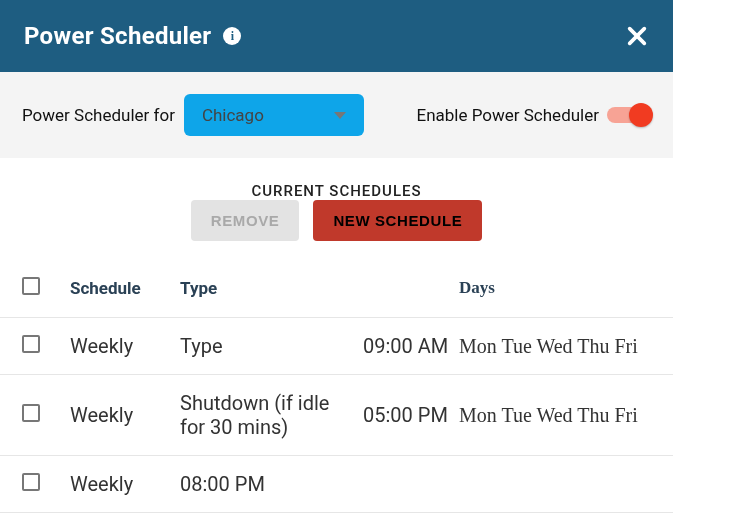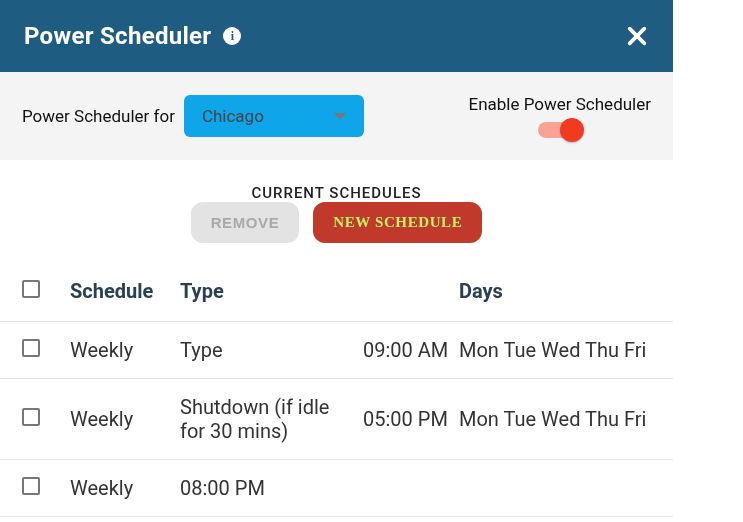--- a/index.html
+++ b/index.html
@@ -86,21 +86,20 @@
   .caret {
     width: 0; height: 0;
     border-left: 6px solid transparent;
     border-right: 6px solid transparent;
     border-top: 7px solid #777;
   }
   .config-right {
     display: flex;
     align-items: center;
     gap: 8px;
-    flex-direction: column;
   }
   .toggle {
     position: relative;
     width: 44px;
     height: 16px;
     background: #f7a395;
     border-radius: 10px;
     cursor: pointer;
   }
   .toggle-knob {
@@ -124,37 +123,36 @@
   .section-title {
     font-size: 15px;
     font-weight: 500;
     letter-spacing: 1px;
     color: #222;
     text-transform: uppercase;
   }
   .button-row { display: flex; gap: 14px; }
   .btn {
     border: none;
-    border-radius: 12px;
+    border-radius: 4px;
     padding: 12px 20px;
     font-size: 15px;
     font-weight: 600;
     letter-spacing: 0.6px;
     cursor: pointer;
     text-transform: uppercase;
   }
   .btn-remove {
     background: #e3e3e3;
     color: #a9a9a9;
     cursor: default;
   }
   .btn-new {
     background: #c0392b;
-    color: #bef264;
-    font-family: Liberation Serif, serif;
+    color: #000000;
   }
 
   
   .table {
     width: 100%;
   }
   .row {
     display: flex;
     align-items: center;
     padding: 16px 22px;
@@ -164,24 +162,24 @@
   .row.header-row {
     border-top: none;
     border-bottom: 1px solid #e6e6e6;
     padding-top: 22px;
     padding-bottom: 18px;
   }
   .cell-chk { width: 48px; flex: 0 0 48px; }
   .cell-schedule { width: 110px; flex: 0 0 110px; }
   .cell-type { flex: 1 1 auto; padding-right: 8px;}
   .cell-time { width: 96px; flex: 0 0 96px; }
-  .cell-days { width: 192px; flex: 0 0 192px; }
+  .cell-days { width: 192px; flex: 0 0 192px; font-family: Liberation Serif, serif; }
   .col-header {
     font-weight: 700;
-    font-size: 20px;
+    font-size: 17px;
     color: #2a4155;
   }
   .cell {
     font-size: 20px;
     color: #333;
   }
   .chk {
     width: 18px; height: 18px;
     border: 2px solid #777;
     border-radius: 2px;

